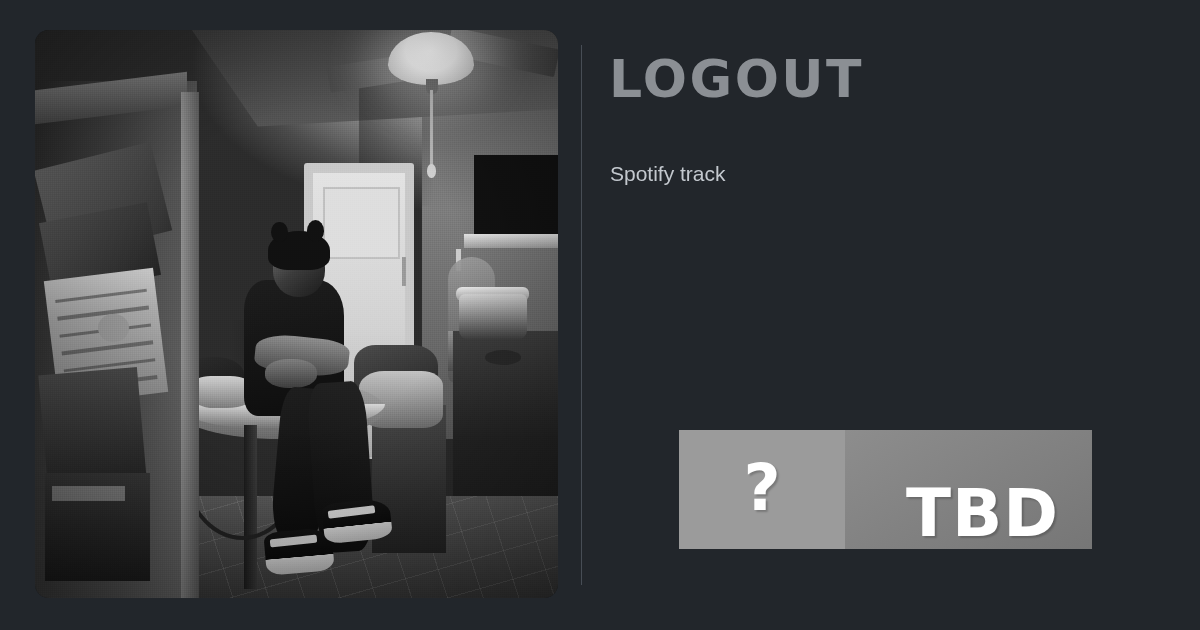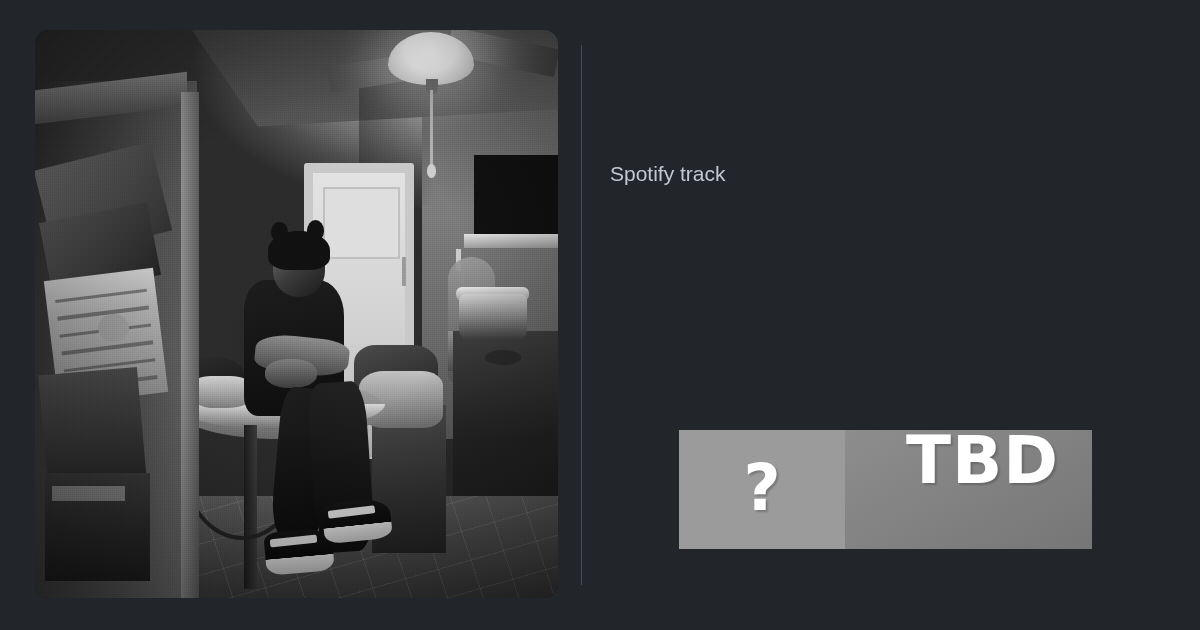--- a/index.html
+++ b/index.html
@@ -100,21 +100,21 @@
     width: 166px;
     background: #9b9b9b;
     display: flex;
     align-items: center;
     justify-content: center;
   }
   .badge-right {
     flex: 1 1 auto;
     background: linear-gradient(150deg, #8d8d8d 0%, #848484 40%, #767676 100%);
     display: flex;
-    align-items: flex-start;
+    align-items: flex-end;
     justify-content: center;
     padding-left: 28px;
   }
   .badge-qmark {
     font-family: "DejaVu Sans", sans-serif;
     font-size: 64px;
     font-weight: 700;
     line-height: 1;
     color: #ffffff;
     text-shadow: 2px 2px 2px rgba(0,0,0,0.22);
@@ -551,20 +551,21 @@
       <div class="ph ph-fridge-edge"></div>
 
       <div class="ph ph-grain"></div>
       <div class="ph ph-vignette"></div>
     </div>
   </div>
 
   <div class="divider"></div>
 
   <div class="meta">
+    <h1 class="title">LOGOUT</h1>
     <p class="subtitle">Spotify track</p>
 
     <div class="badge">
       <div class="badge-left">
         <span class="badge-qmark">?</span>
       </div>
       <div class="badge-right">
         <span class="badge-label">TBD</span>
       </div>
     </div>

